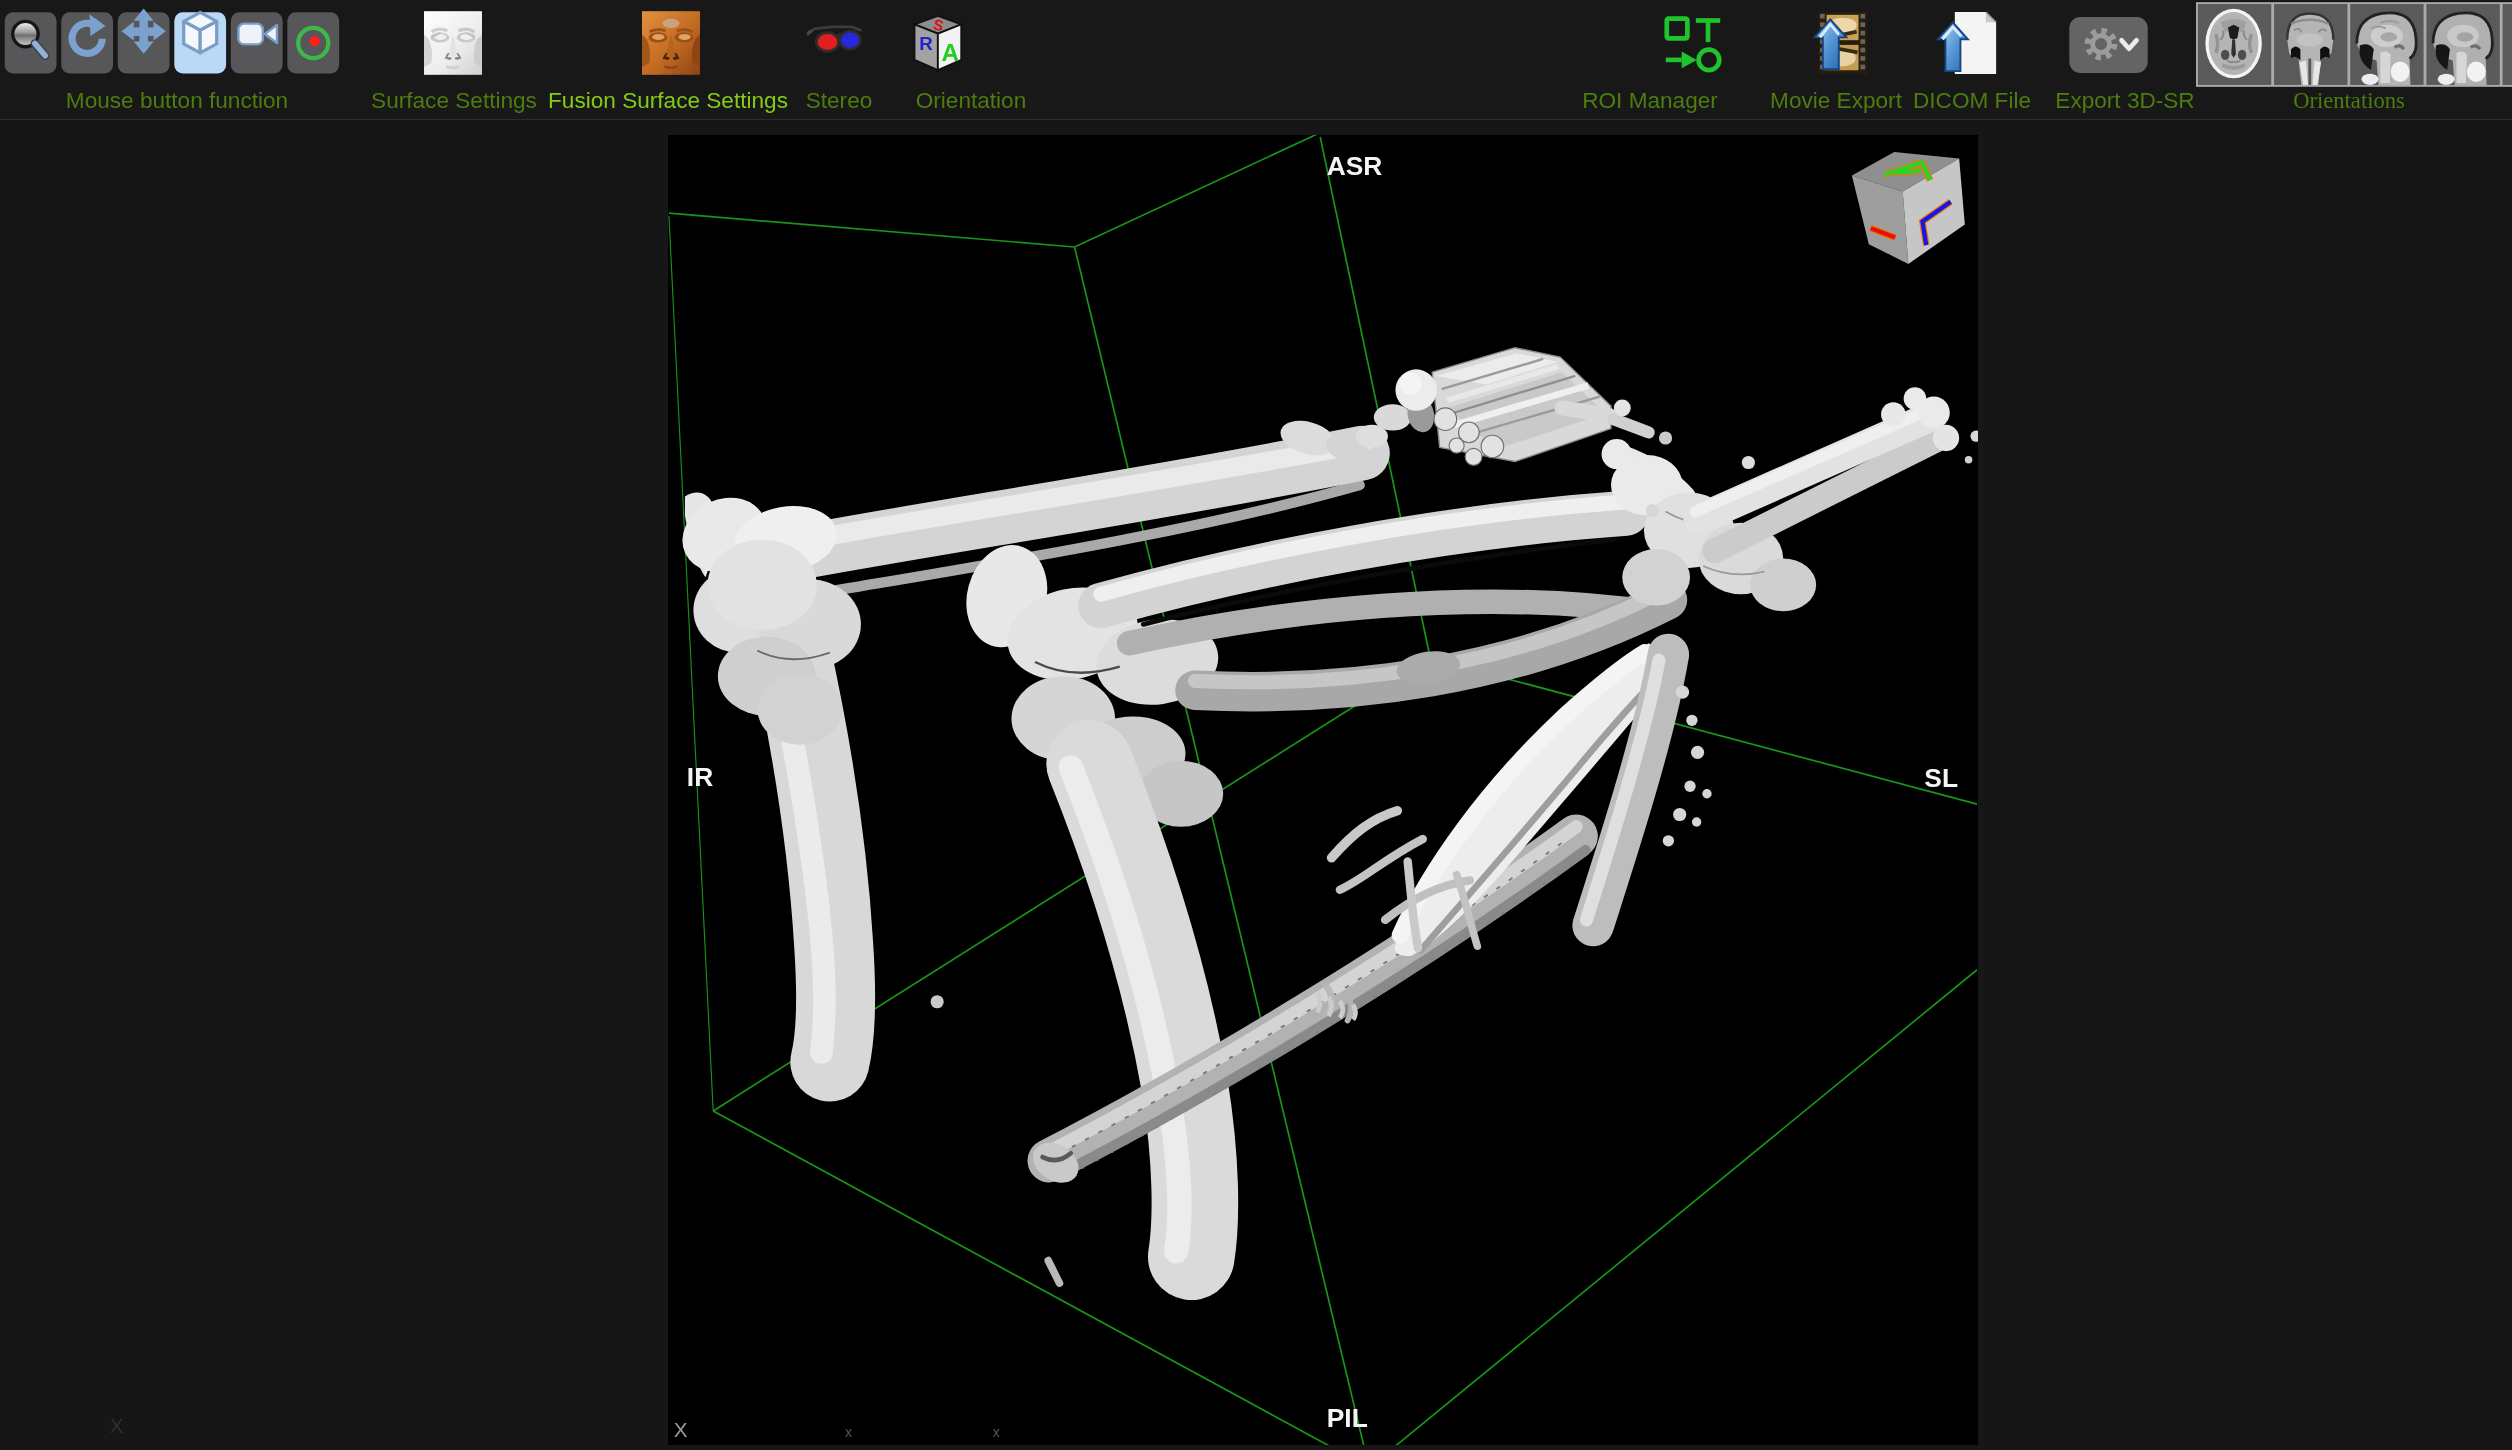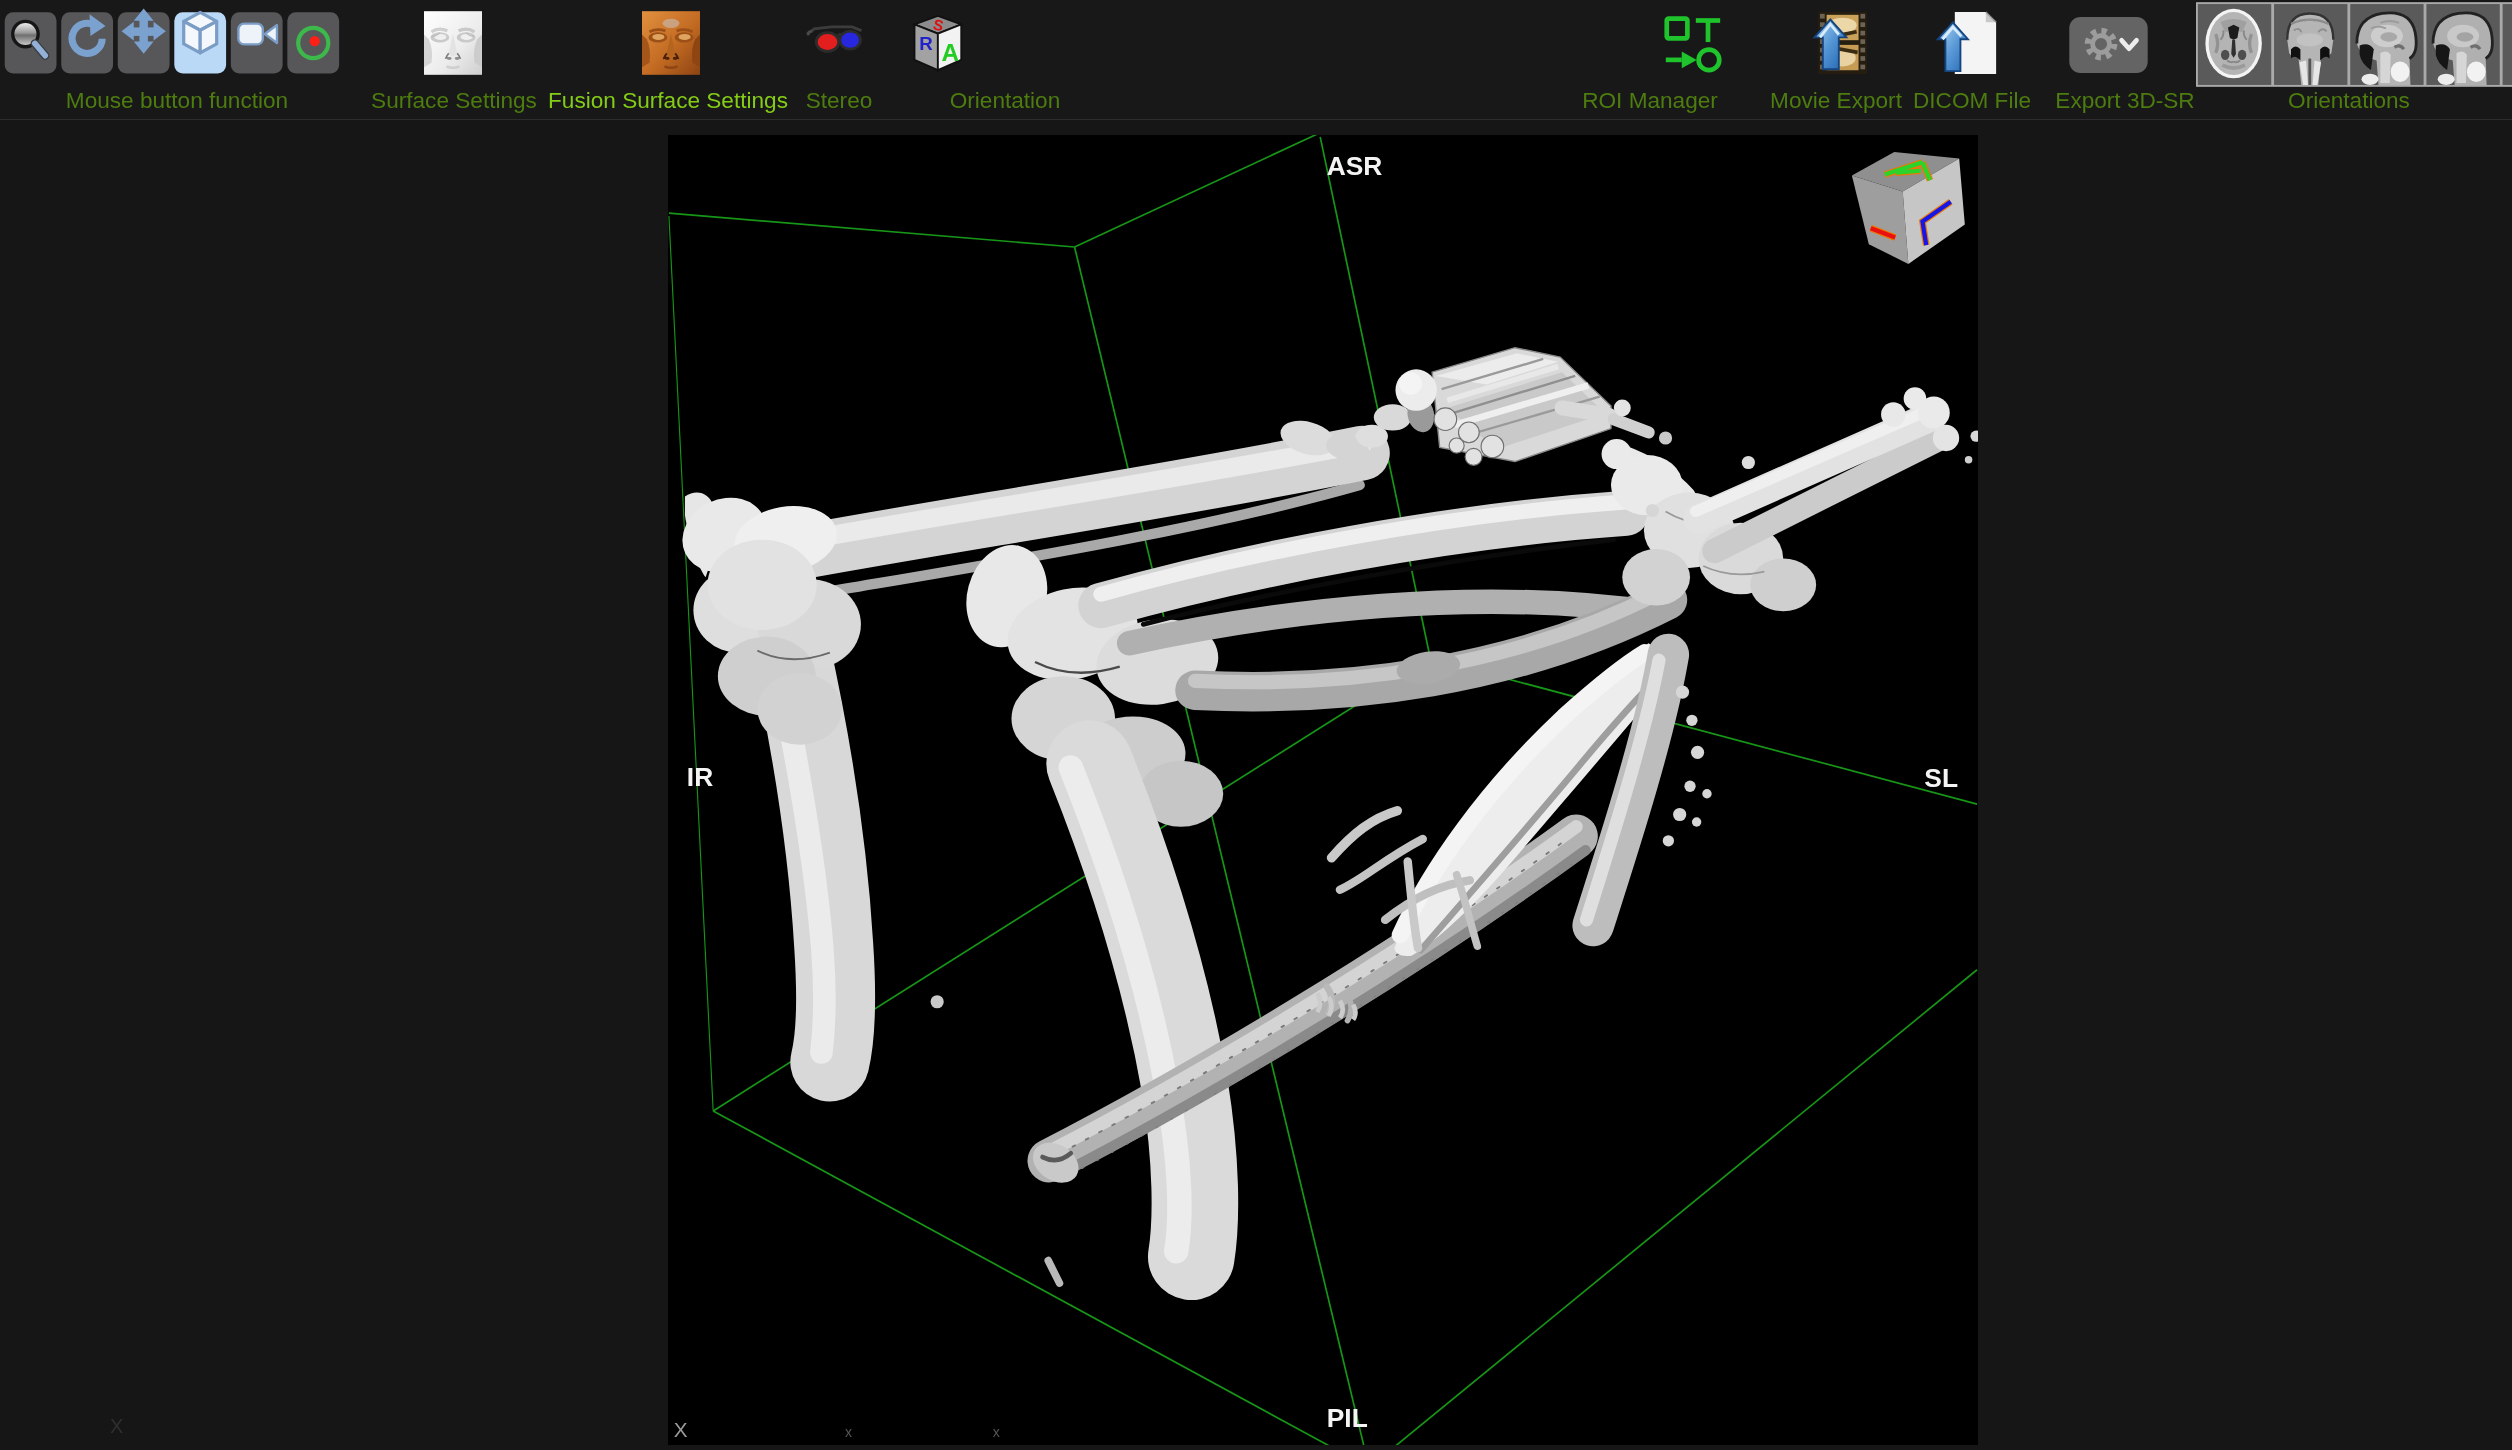--- a/index.html
+++ b/index.html
@@ -61,26 +61,26 @@
 
   <circle cx="332.5" cy="45.5" r="16" fill="none" stroke="#3db84a" stroke-width="4.5"></circle>
   <circle cx="334" cy="43.5" r="5.5" fill="#fe2016"></circle>
 </svg>
 
 <div class="lbl" style="left:177px;">Mouse button function</div>
 <div class="abs" style="left:110px;top:1415px;font-size:20px;color:#2f2f2f;">X</div>
 <div class="lbl" style="left:454px;">Surface Settings</div>
 <div class="lbl dim" style="left:668px;">Fusion Surface Settings</div>
 <div class="lbl" style="left:839px;">Stereo</div>
-<div class="lbl" style="left:1005px;">Orientation</div>
+<div class="lbl" style="left:971px;">Orientation</div>
 <div class="lbl" style="left:1650px;text-align:right;">ROI Manager</div>
 <div class="lbl" style="left:1836px;text-align:right;">Movie Export</div>
 <div class="lbl" style="left:1972px;">DICOM File</div>
 <div class="lbl" style="left:2125px;">Export 3D-SR</div>
-<div class="lbl" style="left:2349px;">Orientations</div>
+<div class="lbl" style="left:2349px;font-family:Liberation Serif, serif;">Orientations</div>
 
 <svg class="abs" style="left:424px;top:11.3px" width="58" height="64" viewBox="0 0 62 68">
   <defs>
     <linearGradient id="fw" x1="0" y1="0" x2="1" y2="1">
       <stop offset="0" stop-color="#ffffff"></stop>
         <stop offset="0.6" stop-color="#ececec"></stop>
         <stop offset="1" stop-color="#cfcfcf"></stop>
     </linearGradient>
   </defs>
   <rect width="62" height="68" fill="url(#fw)"></rect>

